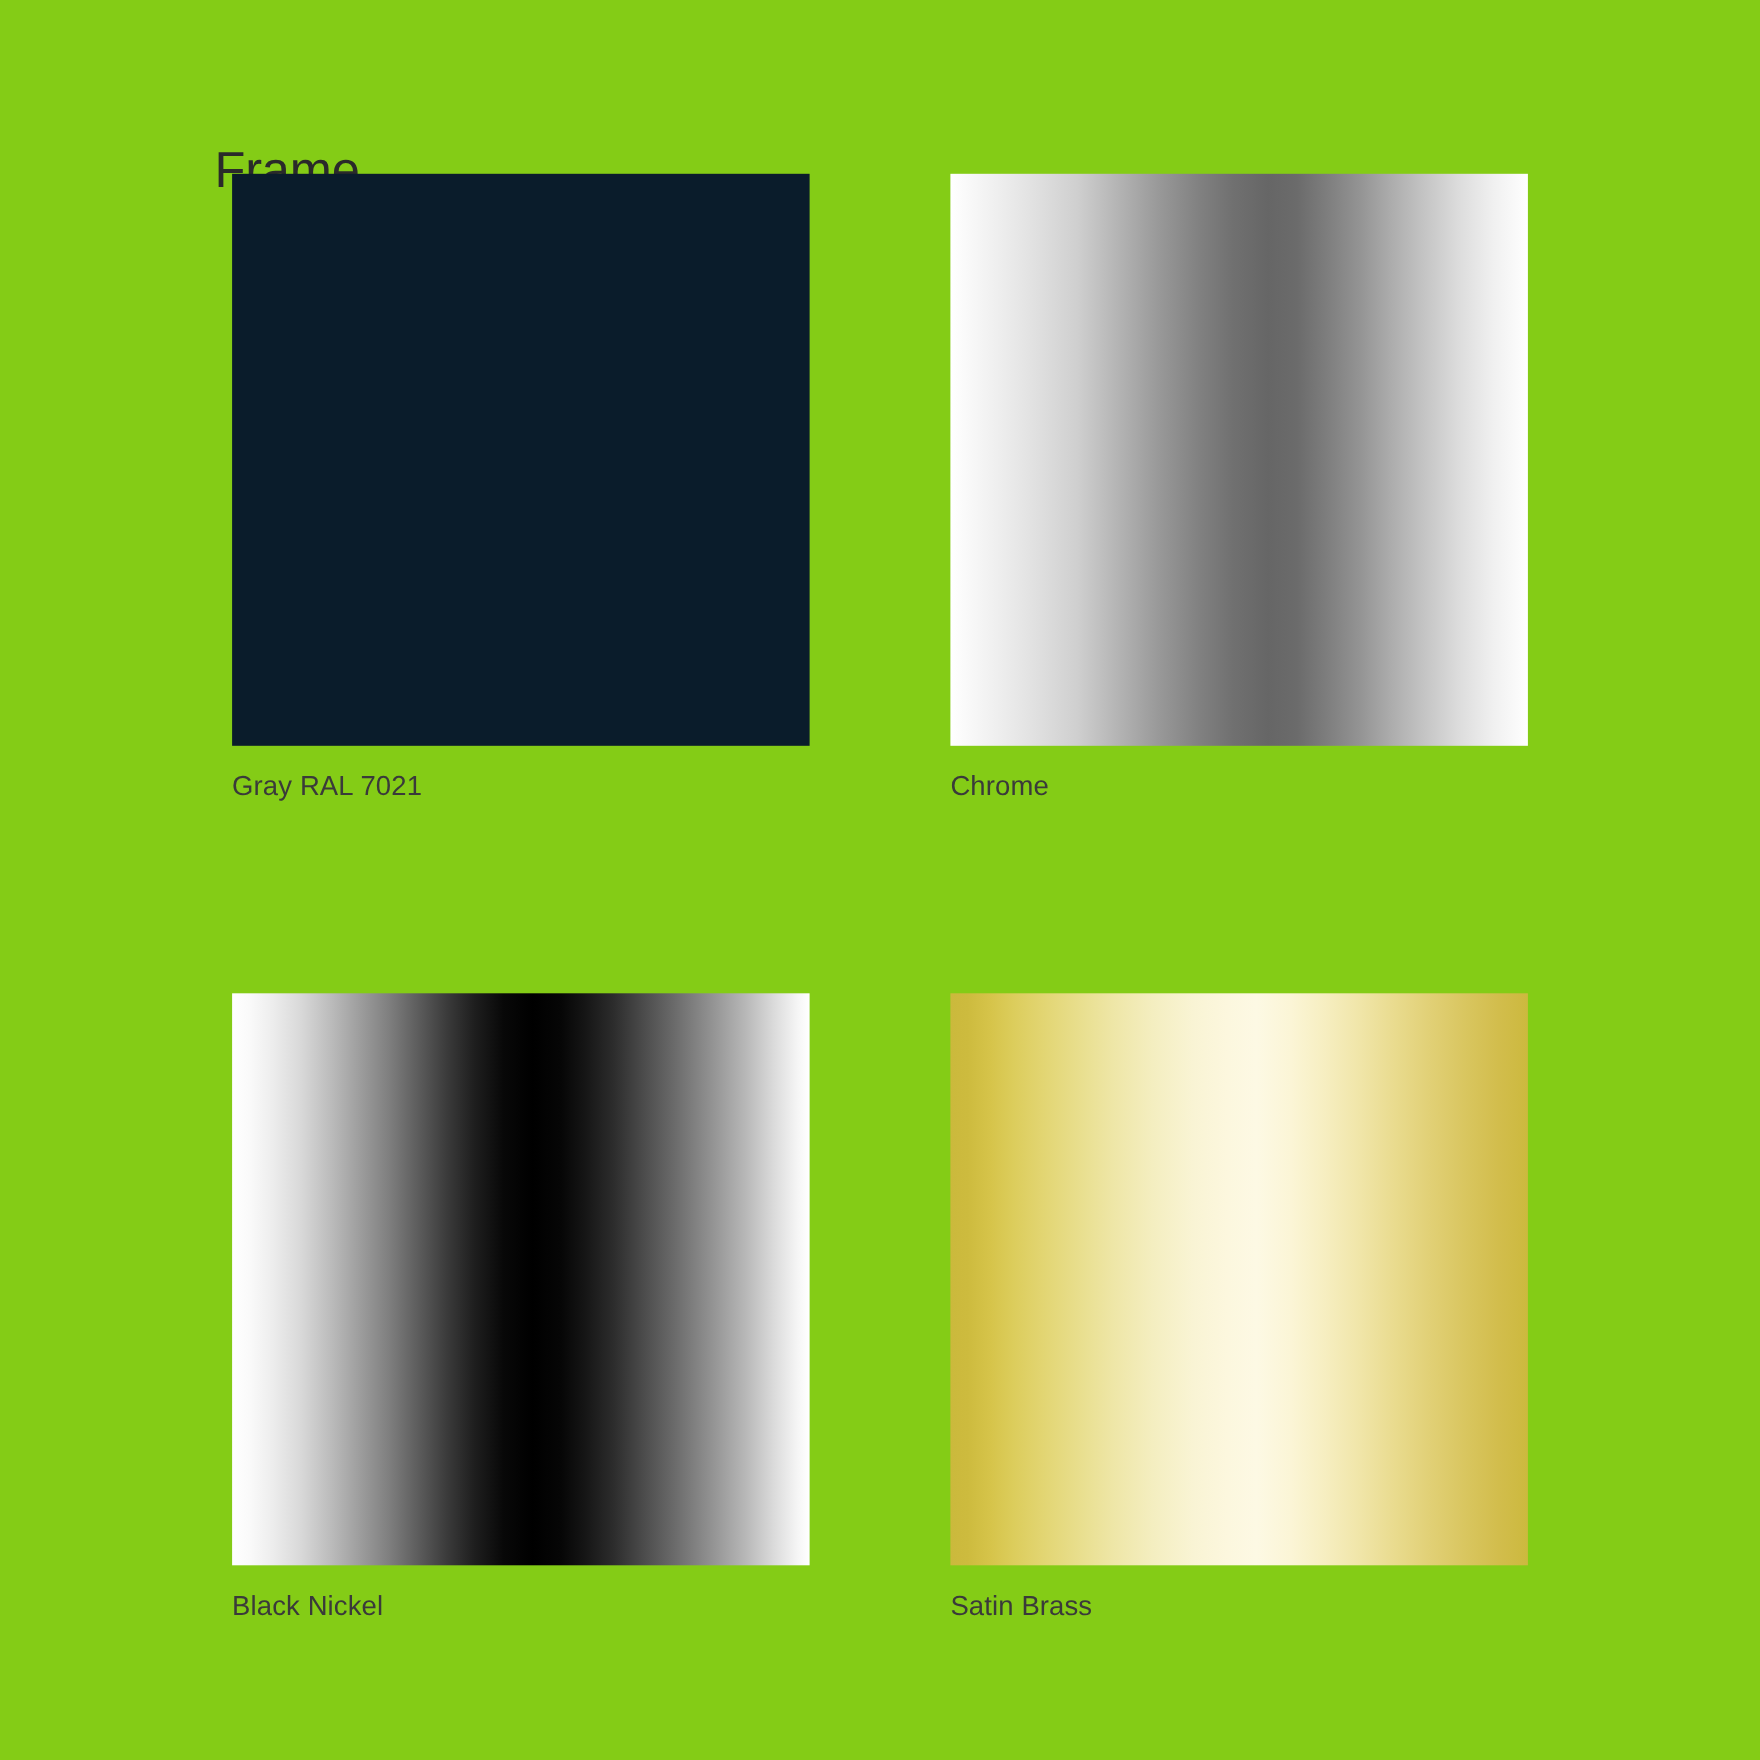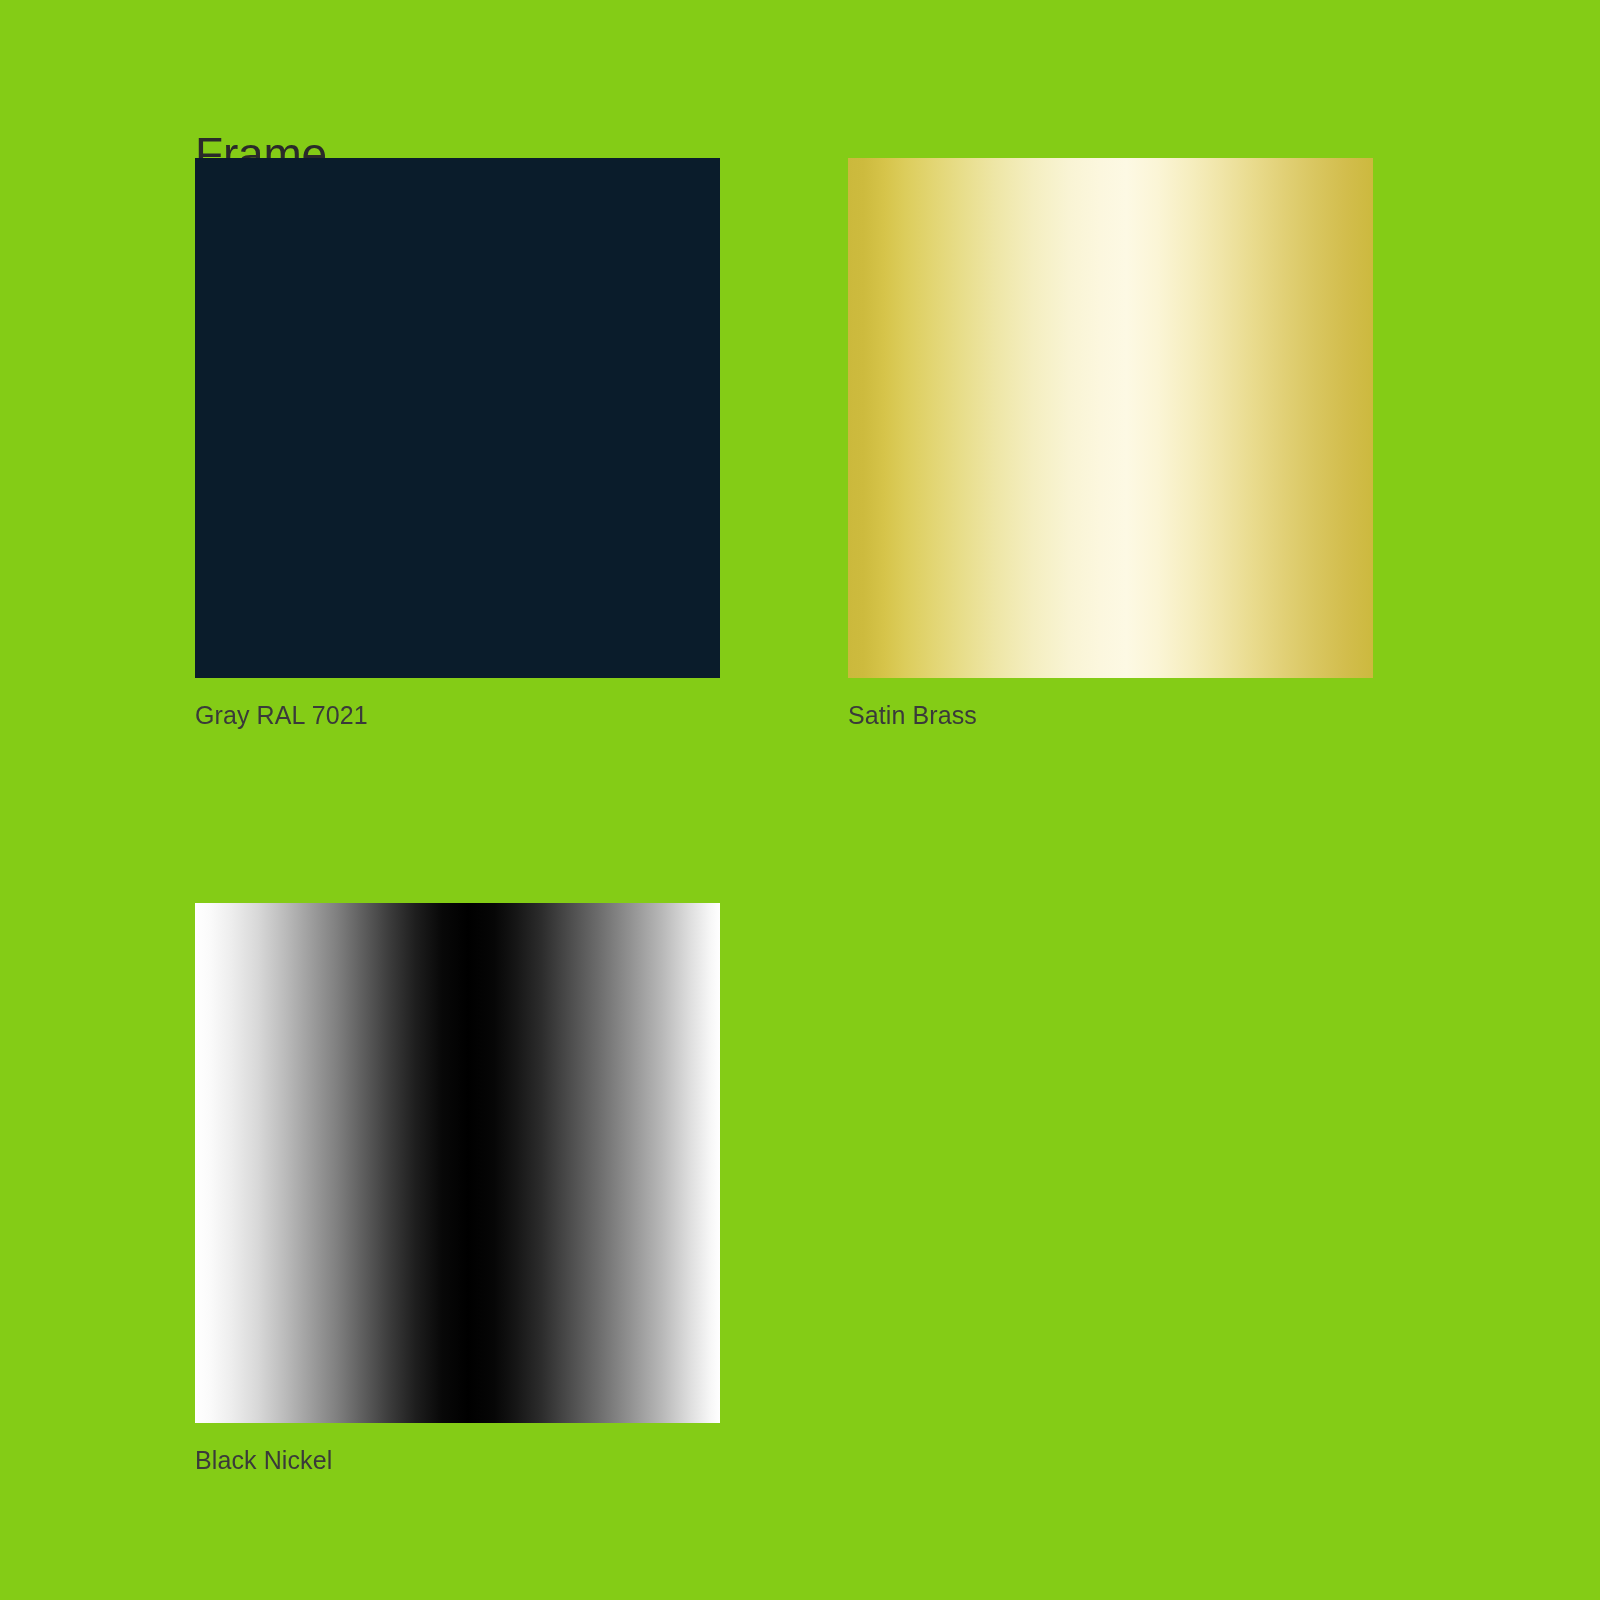--- a/index.html
+++ b/index.html
@@ -44,20 +44,21 @@
     top: 158px;
     width: 1178px;
     display: grid;
     grid-template-columns: 525px 525px;
     column-gap: 128px;
     row-gap: 172px;
   }
 
   .swatch-cell {
     width: 469px;
+    margin-left: 16px;
   }
 
   .swatch-chip {
     width: 525px;
     height: 520px;
     display: block;
   }
 
   .swatch-label {
     margin-top: 22px;
@@ -158,25 +159,29 @@
 
   <h1 class="section-title">Frame</h1>
 
   <div class="swatch-grid">
 
     <div class="swatch-cell">
       <div class="swatch-chip fill-solid-navy"></div>
       <div class="swatch-label">Gray RAL 7021</div>
     </div>
 
-
     <div class="swatch-cell">
-      <div class="swatch-chip fill-satin-brass"></div>
-      <div class="swatch-label">Satin Brass</div>
+      <div class="swatch-chip fill-chrome"></div>
+      <div class="swatch-label">Chrome</div>
     </div>
 
     <div class="swatch-cell">
       <div class="swatch-chip fill-black-nickel"></div>
       <div class="swatch-label">Black Nickel</div>
     </div>
 
+    <div class="swatch-cell">
+      <div class="swatch-chip fill-satin-brass"></div>
+      <div class="swatch-label">Satin Brass</div>
+    </div>
+
   </div>
 </div>
 
 </body></html>

